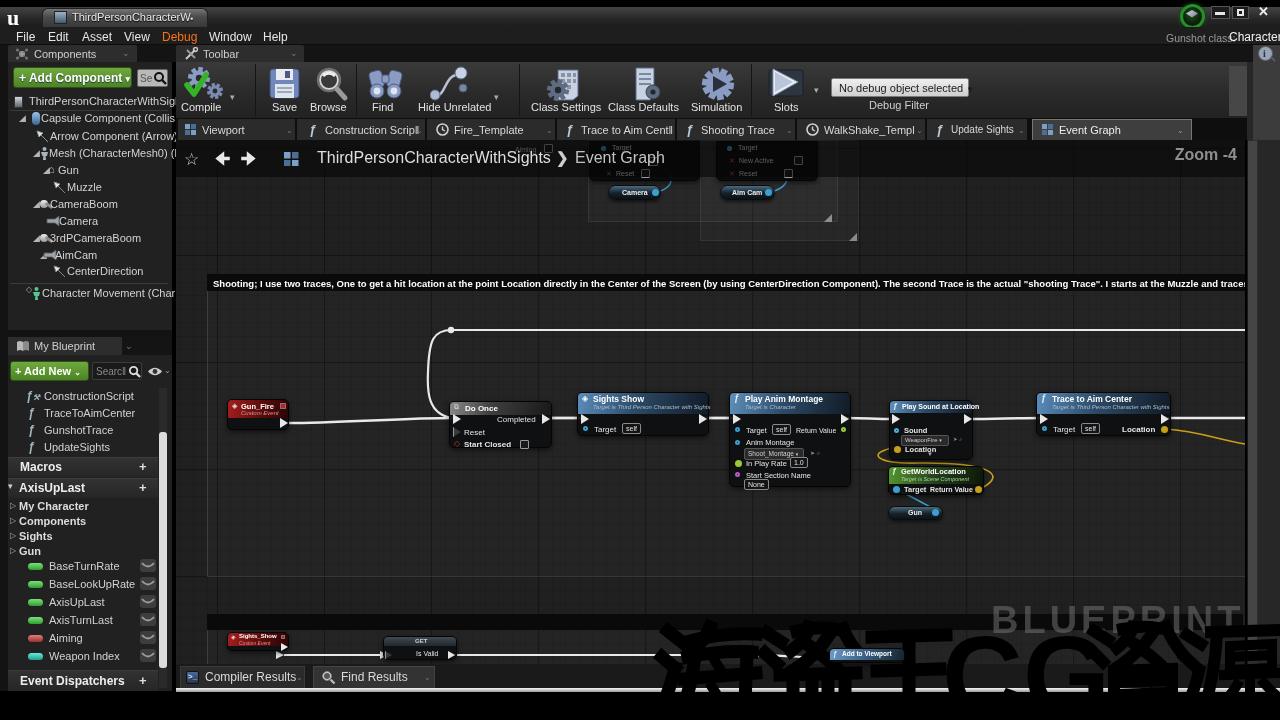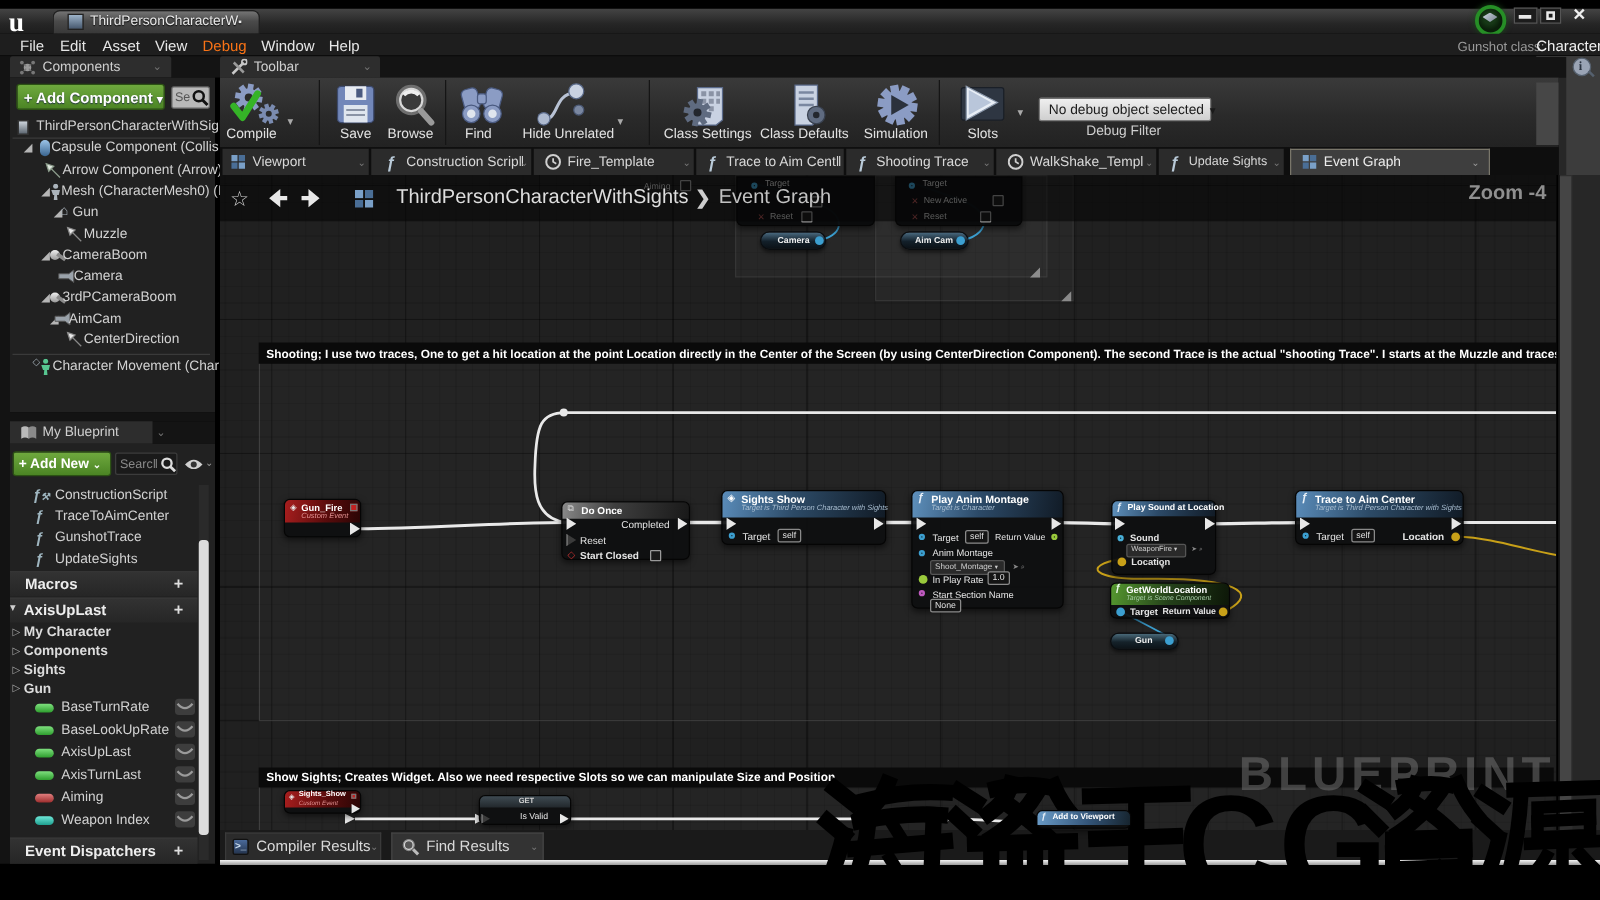--- a/index.html
+++ b/index.html
@@ -437,21 +437,20 @@
     <div class="abs" style="left:412px;top:0;width:250px;height:82px;background:rgba(255,255,255,0.035);border:1px solid rgba(130,130,130,0.16);"></div>
     <div class="abs" style="left:648px;top:74px;width:0;height:0;border-left:8px solid transparent;border-bottom:8px solid #8a8a8a;"></div>
     <div class="abs" style="left:524px;top:0;width:159px;height:101px;background:rgba(255,255,255,0.03);border:1px solid rgba(130,130,130,0.16);"></div>
     <div class="abs" style="left:673px;top:93px;width:0;height:0;border-left:8px solid transparent;border-bottom:8px solid #8a8a8a;"></div>
 
     <div class="abs" style="left:31px;top:134px;width:1038px;height:17px;background:#0a0a0a;"></div>
     <div class="txt" style="left:37px;top:138px;font-size:9.5px;font-weight:bold;color:#fff;">Shooting; I use two traces, One to get a hit location at the point Location directly in the Center of the Screen (by using CenterDirection Component). The second Trace is the actual "shooting Trace". I starts at the Muzzle and traces thr‖</div>
     <div class="abs" style="left:31px;top:151px;width:1038px;height:286px;background:rgba(255,255,255,0.018);border-left:1px solid rgba(130,130,130,0.3);border-bottom:1px solid rgba(130,130,130,0.3);"></div>
 
     <div class="abs" style="left:31px;top:474px;width:1036px;height:16px;background:#0a0a0a;"></div>
-    <div class="txt" style="left:37px;top:477px;font-size:9.5px;font-weight:bold;color:#fff;">Show Sights; Creates Widget. Also we need respective Slots so we can manipulate Size and Position</div>
     <div class="abs" style="left:31px;top:490px;width:1036px;height:61px;background:rgba(255,255,255,0.018);border-left:1px solid rgba(130,130,130,0.3);"></div>
 
     <svg class="abs" style="left:0;top:0;" width="1069" height="551" viewBox="0 0 1069 551">
 
       <path d="M 277,278 C 252,275 251,252 252,232 C 253,200 257,190 276,190 L 1069,190" fill="none" stroke="#e9e9e9" stroke-width="2.2"></path>
       <circle cx="275" cy="190" r="3.2" fill="#e9e9e9"></circle>
 
       <path d="M 112,283 C 160,283 230,278 276,278" fill="none" stroke="#e9e9e9" stroke-width="2.4"></path>
       <path d="M 375,278 L 407,278" fill="none" stroke="#e9e9e9" stroke-width="2.8"></path>
       <path d="M 528,278 L 560,278" fill="none" stroke="#e9e9e9" stroke-width="2.8"></path>

